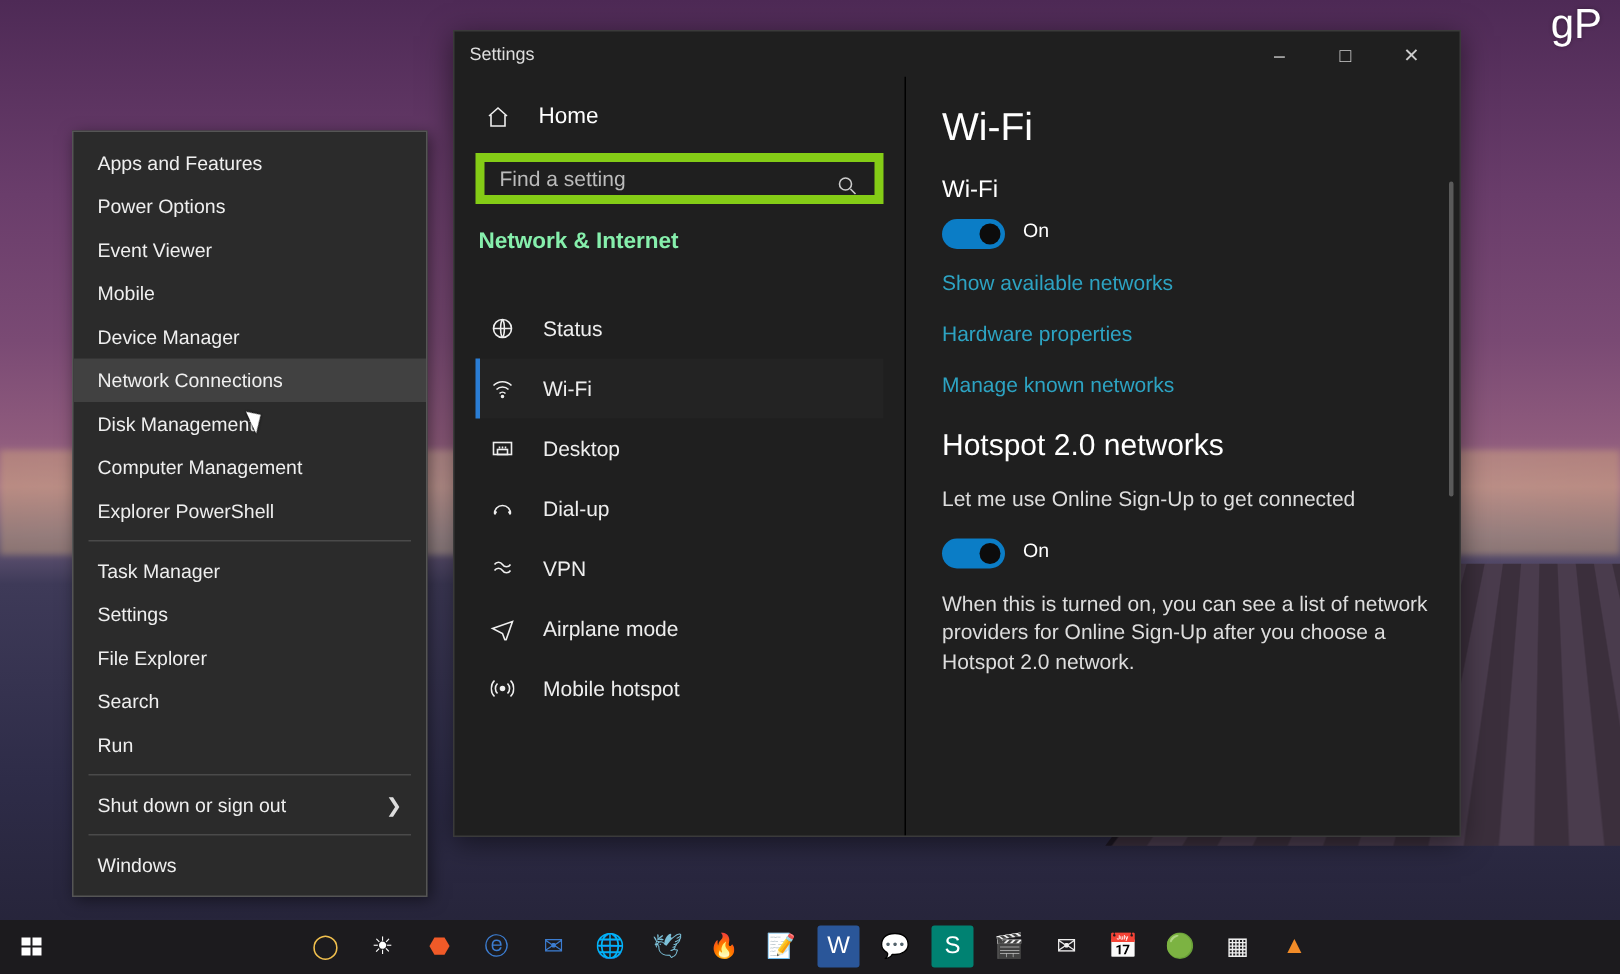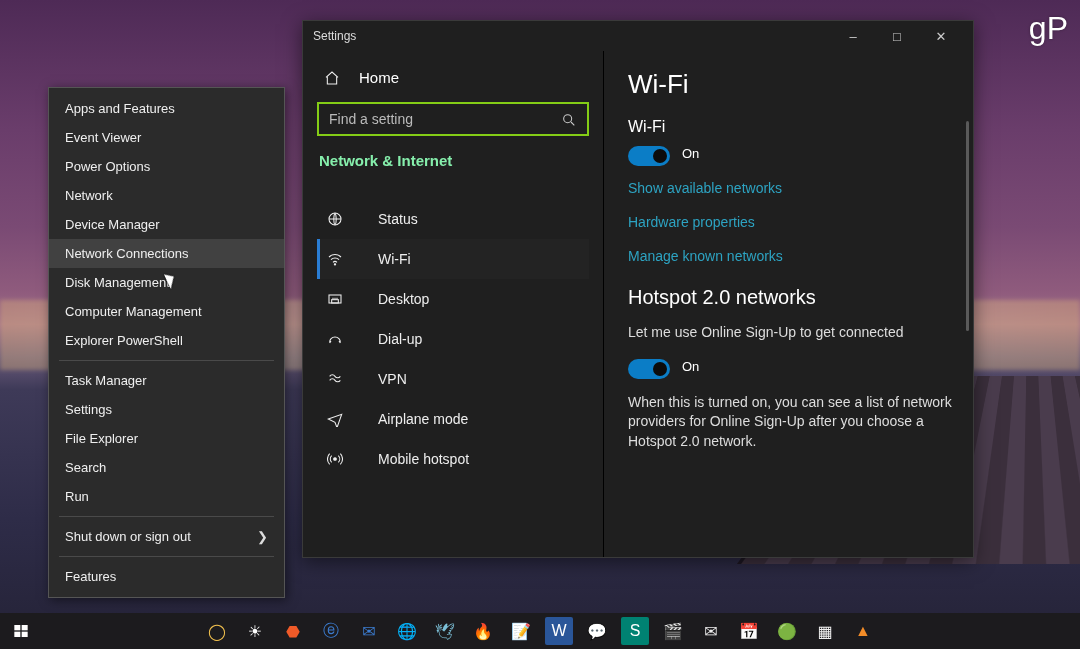--- a/index.html
+++ b/index.html
@@ -22,22 +22,22 @@
   }
   .boardwalk {
     position:absolute; right:-150px; top:260px; width:400px; height:360px;
     background: repeating-linear-gradient(90deg,#3b2f3c 0 16px,#4a3c4d 16px 32px);
     transform: perspective(500px) rotateX(62deg);
     border-left:3px solid #1d1722;
   }
 
   
   .gp {
-    position: absolute; top: 10px; right: 12px;
-    font-size: 32px; color: #fff; font-weight: 500;
+    position: absolute; top: 0; right: 12px;
+    font-size: 28px; color: #fff; font-weight: 500;
     text-shadow: 0 0 3px rgba(0,0,0,.3);
   }
 
   
   .taskbar {
     position: absolute; left:0; right:0; bottom:0; height:36px;
     background:#1c1b1e; display:flex; align-items:center;
   }
   .taskbar .start {
     width:42px; height:36px; display:flex; align-items:center; justify-content:center;
@@ -92,30 +92,30 @@
 
   .settings-body {
     flex:1; display:flex; overflow:hidden;
   }
   .nav {
     width:300px; padding:12px 14px 8px; overflow:hidden;
   }
   .home-row { display:flex; align-items:center; gap:18px; padding:6px 6px 16px 6px; font-size:15px;}
   .home-row .icon { width:18px; display:flex; justify-content:center; color:#eee;}
   .search {
-    position:relative; border:2px solid #84cc16; height:34px;
+    position:relative; border:6px solid #84cc16; height:34px;
     display:flex; align-items:center; padding:0 32px 0 10px;
     color:#bbb; font-size:14px; margin-bottom:16px;
   }
   .search .mag { position:absolute; right:10px; top:8px; color:#ccc;}
   .nav .section-heading {
     font-size:15px; font-weight:600; margin:4px 0 16px 2px; color:#86efac;
   }
   .nav-item {
-    display:flex; align-items:center; gap:34px; height:40px;
+    display:flex; align-items:center; gap:18px; height:40px;
     padding:0 6px; font-size:14px; color:#eee;
     border-left:3px solid transparent;
   }
   .nav-item.selected { border-left-color:#2a7dd4; background:rgba(255,255,255,.02);}
   .nav-item .icon { width:18px; display:flex; justify-content:center;}
   .nav-spacer { height:14px; }
 
   .content {
     flex:1; padding:18px 20px 10px 24px; overflow:hidden; position:relative;
     border-left:1px solid #000;
@@ -261,27 +261,27 @@
         <div class="scrollbar"></div>
       </div>
     </div>
   </div>
 
   <div class="winx">
       <div class="mi">
         <span>Apps and Features</span>
       </div>
       <div class="mi">
+        <span>Power Options</span>
+      </div>
+      <div class="mi">
         <span>Event Viewer</span>
       </div>
       <div class="mi">
-        <span>Power Options</span>
-      </div>
-      <div class="mi">
-        <span>Network</span>
+        <span>Mobile</span>
       </div>
       <div class="mi">
         <span>Device Manager</span>
       </div>
       <div class="mi hovered">
         <span>Network Connections</span>
       </div>
       <div class="mi">
         <span>Disk Management</span>
       </div>
@@ -307,21 +307,21 @@
       <div class="mi">
         <span>Run</span>
       </div>
       <div class="sep"></div>
       <div class="mi">
         <span>Shut down or sign out</span>
         <span class="chev">❯</span>
       </div>
       <div class="sep"></div>
       <div class="mi">
-        <span>Features</span>
+        <span>Windows</span>
       </div>
     </div>
   <div class="cursor" style="left:167px; top:272px;"></div>
 
   <div class="taskbar">
     <div class="start">
       <svg viewBox="0 0 24 24">
         <rect x="2" y="3" width="9" height="8" fill="#fff"></rect>
           <rect x="13" y="3" width="9" height="8" fill="#fff"></rect>
         <rect x="2" y="13" width="9" height="8" fill="#fff"></rect>

